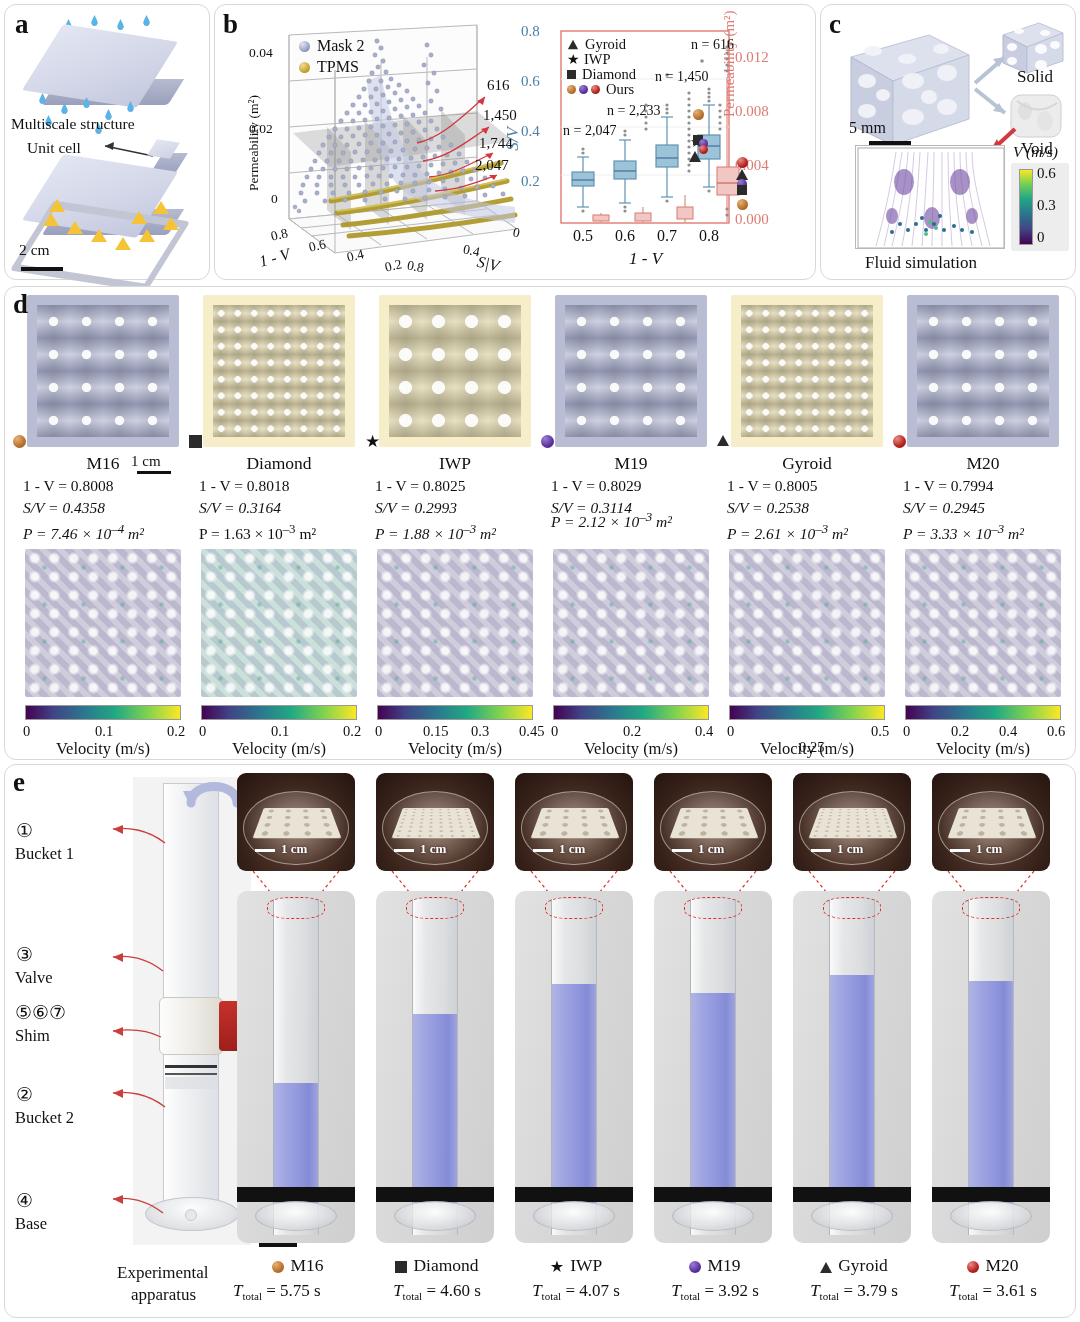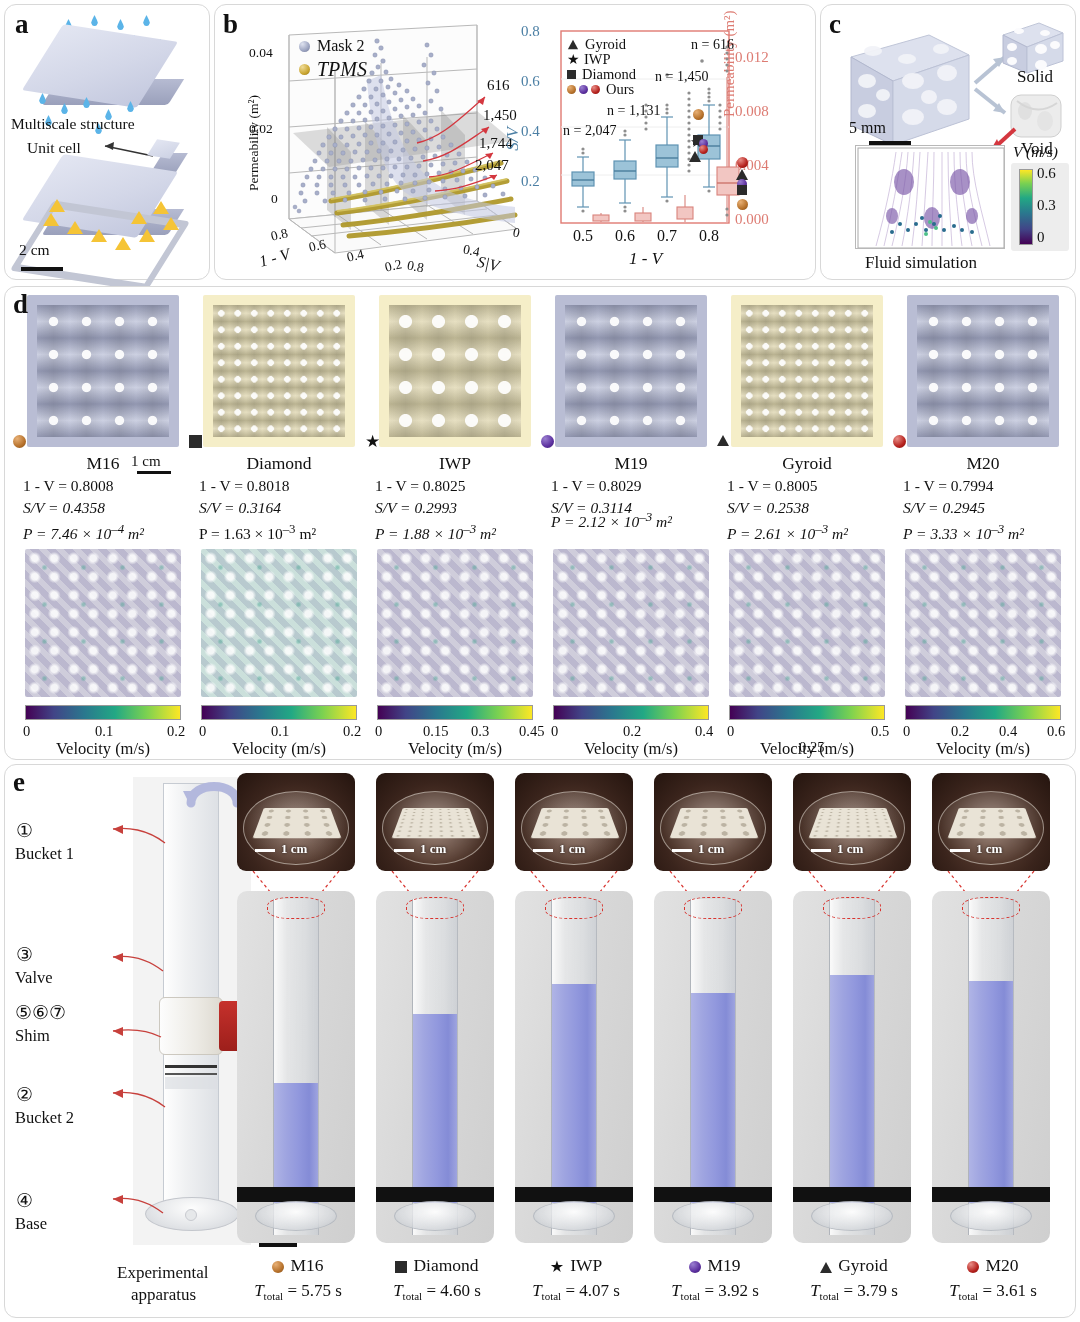--- a/index.html
+++ b/index.html
@@ -476,21 +476,21 @@
     <div class="axtxt" style="left:248px;top:120px;font-size:15px;">1,744</div>
     <div class="axtxt" style="left:244px;top:142px;font-size:15px;">2,047</div>
 
     <div style="position:absolute;left:68px;top:22px;">
       <div style="display:flex;align-items:center;gap:7px;margin-bottom:3px;">
         <span class="sph sph-gy" style="width:11px;height:11px;display:inline-block;"></span>
         <span class="axtxt" style="position:static;font-size:16px;">Mask 2</span>
       </div>
       <div style="display:flex;align-items:center;gap:7px;">
         <span class="sph sph-gd" style="width:11px;height:11px;display:inline-block;"></span>
-        <span class="axtxt" style="position:static;font-size:20px;font-style:italic;">TPMS</span>
+        <span class="axtxt" style="position:static;font-size:16px;">TPMS</span>
       </div>
     </div>
 
     <div class="axtxt" style="left:40px;top:212px;transform:rotate(-13deg);">0.8</div>
     <div class="axtxt" style="left:78px;top:223px;transform:rotate(-13deg);">0.6</div>
     <div class="axtxt" style="left:116px;top:233px;transform:rotate(-13deg);">0.4</div>
     <div class="axtxt" style="left:154px;top:243px;transform:rotate(-13deg);">0.2</div>
     <div class="axtxt axtxt-i" style="left:28px;top:234px;font-size:16px;transform:rotate(-16deg);">1 - V</div>
 
     <div class="axtxt" style="left:176px;top:244px;transform:rotate(11deg);">0.8</div>
@@ -628,21 +628,21 @@
     <div class="sph sph-rd" style="position:absolute;left:184px;top:128px;width:9px;height:9px;"></div>
     <div class="sph sph-or" style="position:absolute;left:178px;top:92px;width:11px;height:11px;"></div>
 
     <div class="sph sph-rd" style="position:absolute;left:222px;top:140px;width:11px;height:11px;"></div>
     <div class="m-tri" style="position:absolute;left:221px;top:152px;"></div>
     <div class="sph sph-pu" style="position:absolute;left:222px;top:162px;width:10px;height:10px;"></div>
     <div class="m-sq" style="position:absolute;left:222px;top:168px;width:10px;height:10px;"></div>
     <div class="sph sph-or" style="position:absolute;left:222px;top:182px;width:11px;height:11px;"></div>
 
     <div class="axtxt" style="left:48px;top:106px;font-size:14px;">n = 2,047</div>
-    <div class="axtxt" style="left:92px;top:86px;font-size:14px;">n = 1,131</div>
+    <div class="axtxt" style="left:92px;top:86px;font-size:14px;">n = 2,233</div>
     <div class="axtxt" style="left:140px;top:52px;font-size:14px;">n = 1,450</div>
     <div class="axtxt" style="left:176px;top:20px;font-size:14px;">n = 616</div>
 
     <div style="position:absolute;left:52px;top:20px;font-size:14.5px;">
       <div style="display:flex;align-items:center;gap:6px;height:15px;">
         <span class="m-tri" style="transform:scale(.85);"></span>
         <span>Gyroid</span>
       </div>
       <div style="display:flex;align-items:center;gap:6px;height:15px;">
         <span style="font-size:14px;width:11px;">★</span>
@@ -979,21 +979,21 @@
         </svg>
       </div>
       <div class="colphoto" style="left: 232px; top: 126px;">
         <div class="tube"></div>
         <div class="water" style="top: 192px; height: 120px;"></div>
         <div class="blackband" style="top: 296px;"></div>
         <div class="basedisk" style="top: 310px;"></div>
         <div class="rdash" style="left: 30px; top: 6px; width: 58px; height: 22px;"></div>
       </div>
       <div style="position: absolute; left: 228px; top: 490px; width: 130px; text-align: center;"><span class="sph sph-or" style="width: 12px; height: 12px; display: inline-block; vertical-align: middle; margin-right: 6px;"></span><span style="font-size: 17.5px;">M16</span></div>
-      <div style="position: absolute; left: 228px; top: 516px; width: 130px; text-align: center; font-size: 17px;"><span style="font-style: italic;">T</span><sub style="font-size: 11px;">total</sub><span> = 5.75 s</span></div>
+      <div style="position: absolute; left: 228px; top: 516px; width: 130px; font-size: 17px;"><span style="font-style: italic;">T</span><sub style="font-size: 11px;">total</sub><span> = 5.75 s</span></div>
       <div class="inset" style="left: 371px; top: 8px;">
         <div class="dish"></div>
         <div class="lattice" style="background-image: radial-gradient(circle, rgba(150, 140, 120, 0.55) 22%, transparent 28%); background-size: 9.5px 6px;"></div>
         <div class="sm-line" style="left: 18px; top: 76px; width: 20px;"></div>
         <div class="sm-cm" style="left: 44px; top: 68px;">1 cm</div>
       </div>
       <div style="position: absolute; left: 371px; top: 106px; width: 118px; height: 22px;">
         <svg width="118" height="22">
           <g stroke="#d8332e" stroke-width="1.2" stroke-dasharray="3,3" fill="none">
         <line x1="16" y1="0" x2="34" y2="22"></line>

